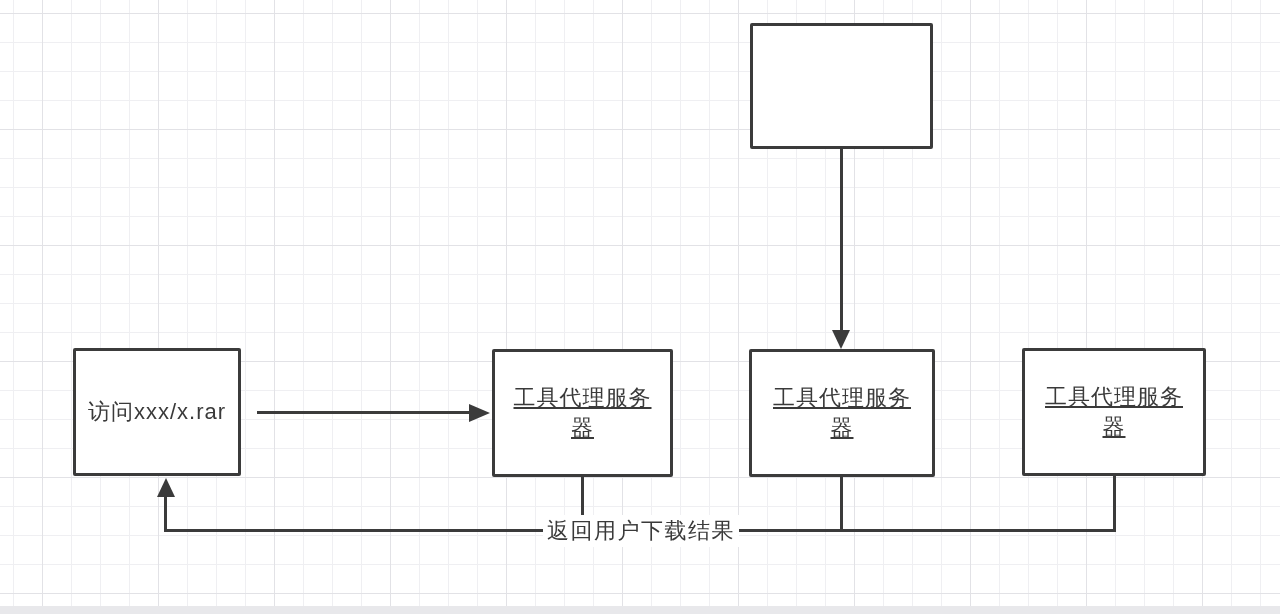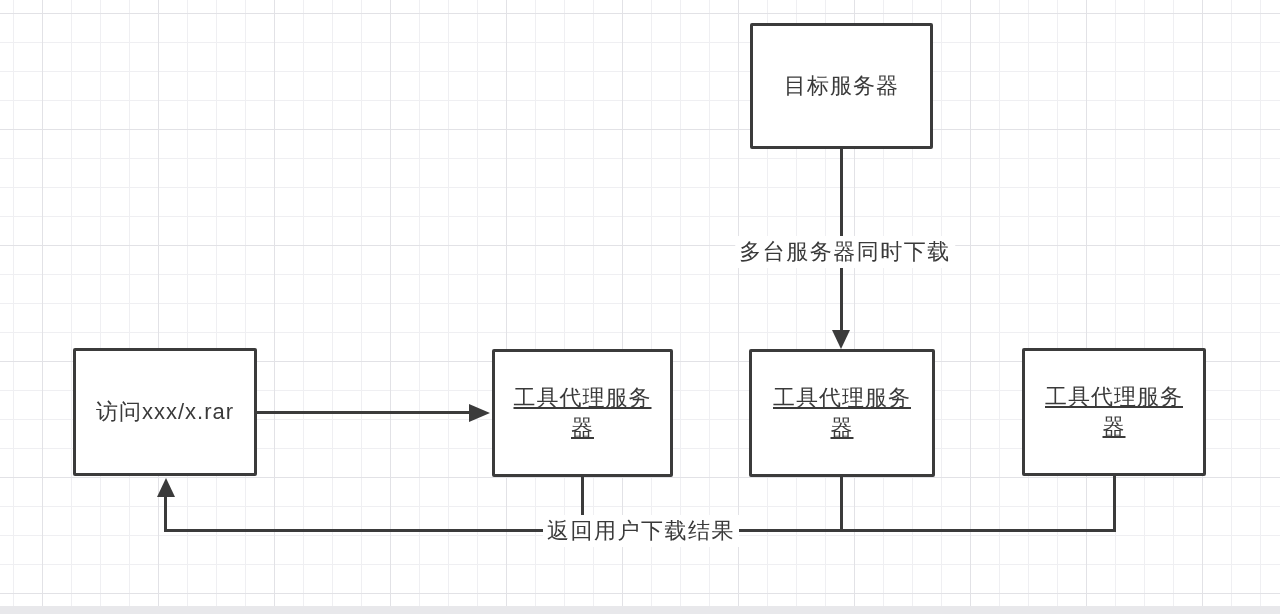--- a/index.html
+++ b/index.html
@@ -36,21 +36,21 @@
     display: flex;
     align-items: center;
     justify-content: center;
     text-align: center;
     font-size: 22px;
     letter-spacing: 1px;
     line-height: 30px;
   }
   .node .label-wrap { display: block; }
   .node-target  { left: 750px; top: 23px;  width: 183px; height: 126px; }
-  .node-access  { left: 73px;  top: 348px; width: 184px; height: 128px; white-space: nowrap; }
+  .node-access  { left: 73px;  top: 348px; width: 168px; height: 128px; white-space: nowrap; }
   .node-proxy1  { left: 492px; top: 349px; width: 181px; height: 128px; }
   .node-proxy2  { left: 749px; top: 349px; width: 186px; height: 128px; }
   .node-proxy3  { left: 1022px; top: 348px; width: 184px; height: 128px; }
   .proxy-label { width: 152px; text-align: center; text-decoration: underline; }
 
   .line { position: absolute; background: #3b3b3b; }
   .line-target-down { left: 840px; top: 149px; width: 3px; height: 184px; }
   .line-access-proxy1 { left: 257px; top: 411px; width: 216px; height: 3px; }
   .line-return-h { left: 164px; top: 529px; width: 952px; height: 3px; }
   .line-return-up { left: 164px; top: 494px; width: 3px; height: 38px; }
@@ -101,26 +101,24 @@
   <div class="line line-access-proxy1"></div>
   <div class="arrow arrow-right"></div>
 
   <div class="line line-drop-proxy1"></div>
   <div class="line line-drop-proxy2"></div>
   <div class="line line-drop-proxy3"></div>
   <div class="line line-return-h"></div>
   <div class="line line-return-up"></div>
   <div class="arrow arrow-up"></div>
 
-  <div class="edge-label edge-label-download">多台服务器同时下载</div>
   <div class="edge-label edge-label-return">返回用户下载结果</div>
 
   <div class="node node-target">
     <span class="label-wrap">
-      <span style="display:block">目标服务器</span>
     </span>
   </div>
 
   <div class="node node-access">
     <span>访问xxx/x.rar</span>
   </div>
 
   <div class="node node-proxy1">
     <span class="proxy-label">工具代理服务器</span>
   </div>

